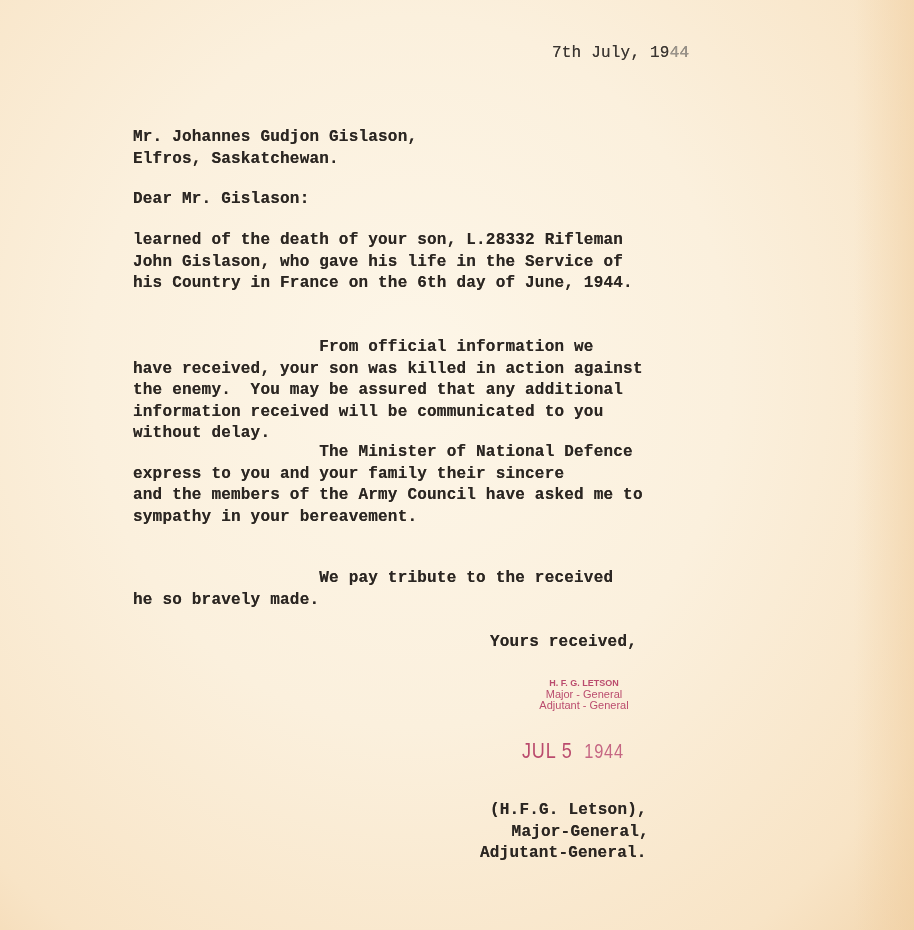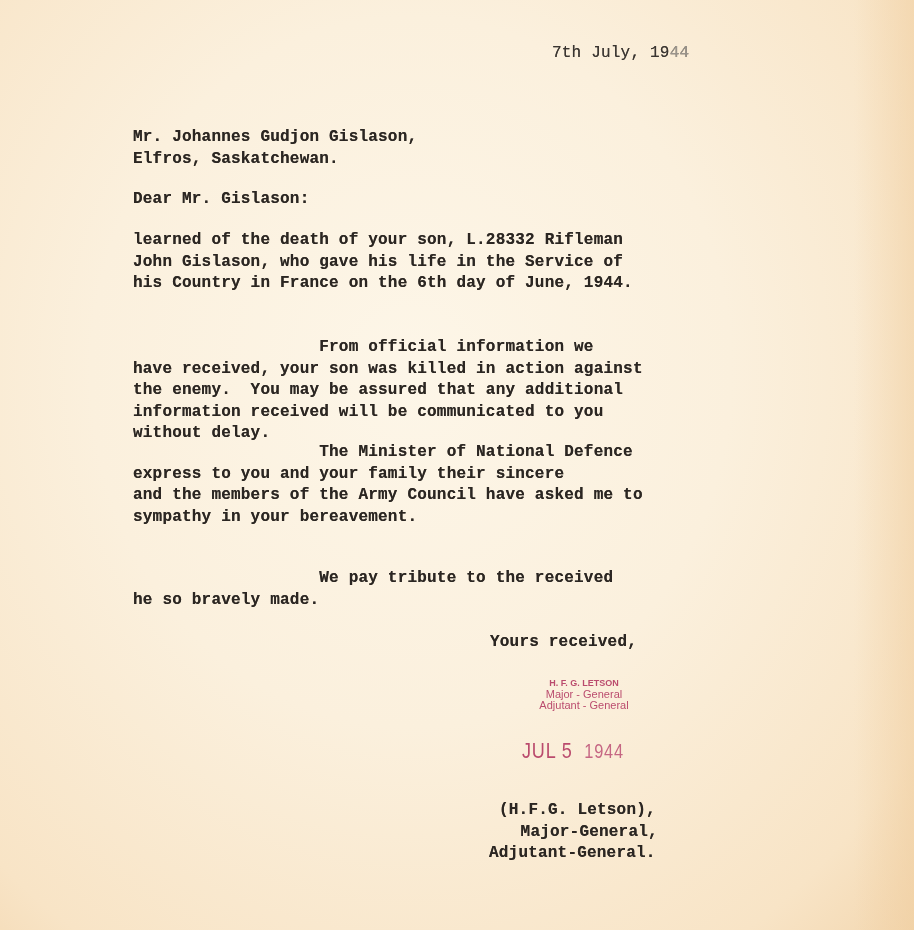--- a/index.html
+++ b/index.html
@@ -45,21 +45,21 @@
     }
     .date .faded { color: #9a948c; }
     .address { left: 133px; top: 127px; }
     .salutation { left: 133px; top: 189px; }
     .para { left: 133px; }
     .p1 { top: 230px; }
     .p2 { top: 337px; }
     .p3 { top: 442px; }
     .p4 { top: 568px; }
     .closing { left: 490px; top: 632px; }
-    .signature { left: 480px; top: 800px; margin-left: 9px; }
+    .signature { left: 480px; top: 800px; }
     .stamp {
       position: absolute;
       font-family: "Liberation Sans", "DejaVu Sans", sans-serif;
       color: #b43a62;
       text-align: center;
       opacity: 0.9;
     }
     .stamp-name {
       left: 528px; top: 678px;
       width: 112px;

